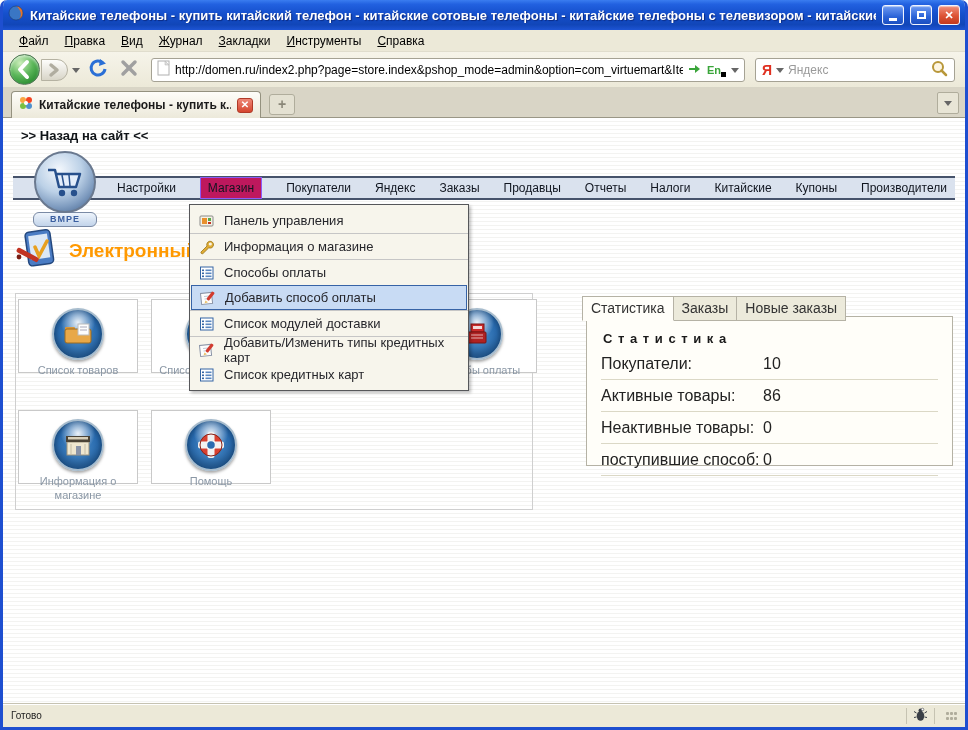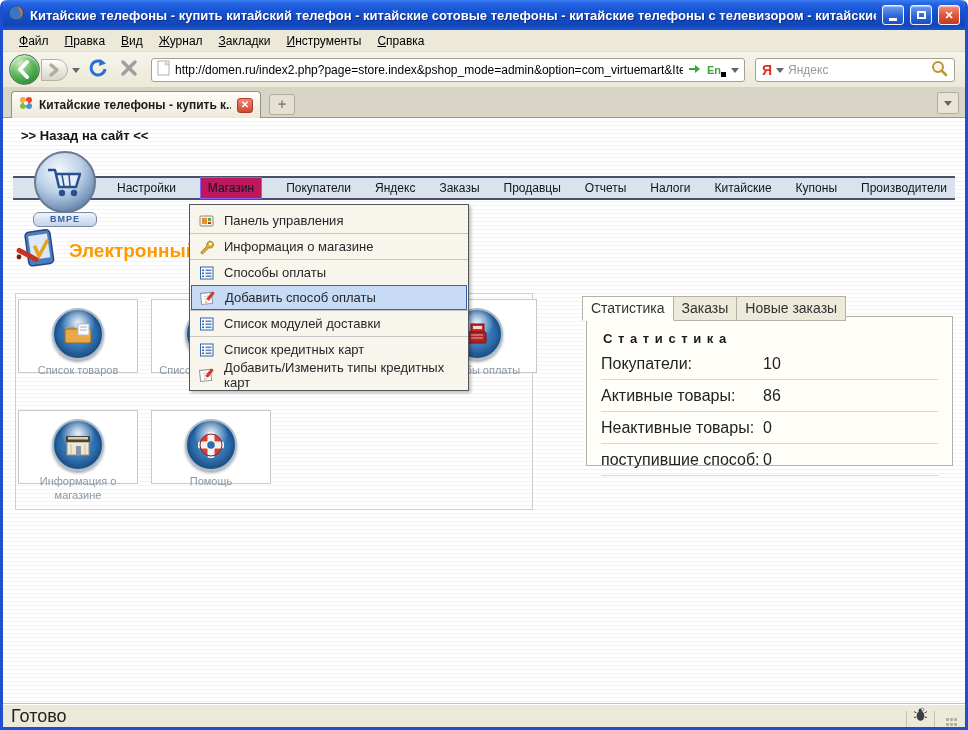--- a/index.html
+++ b/index.html
@@ -125,21 +125,21 @@
   .stats-panel { position:absolute; left:583px; top:198px; width:367px; height:150px;
     background:#fffef9; border:1px solid #b5b2a5; }
   .stats-heading { margin:14px 0 2px 16px; font-size:13px; font-weight:bold;
     letter-spacing:1px; color:#1a1a1a; }
   .stat-row { display:flex; margin:0 14px; padding:7px 0 6px; border-bottom:1px solid #dbd8c6;
     font-size:16px; color:#222; }
   .stat-label { width:162px; }
   
   .statusbar { position:absolute; bottom:0; left:0; right:0; height:24px;
     background:#ece9d8; border-top:1px solid #c6c3b2; box-shadow: inset 0 1px 0 #fff;
-    display:flex; align-items:flex-end; padding:0 8px; font-size:18px; color:#222; }
+    display:flex; align-items:center; padding:0 8px; font-size:10px; color:#222; }
   .status-spacer { flex:1; }
   .vsep { width:1px; height:16px; background:#c6c3b2; margin:0 6px; }
   .grip { display:grid; grid-template-columns:repeat(3,4px); grid-gap:0; margin-left:4px; }
   .grip i { width:3px; height:3px; background:#b0ad9c; margin:1px; border-radius:1px; }
 </style>
 </head>
 <body>
 
 <div id="win">
 
@@ -448,42 +448,42 @@
               <rect x="3" y="10.5" width="2" height="1.6" fill="#3465a4"></rect>
               <rect x="6.5" y="10.5" width="6" height="1.6" fill="#5b87c0"></rect>
             </svg>
         </span>
         <span>Список модулей доставки</span>
       </div>
       <div class="msep"></div>
       <div class="mi">
         <span class="ic">
           <svg width="16" height="16">
+              <rect x="1" y="3" width="11" height="11" fill="#fdfdfd" stroke="#8a93a6" transform="rotate(-6 6 8)"></rect>
+              <line x1="4" y1="6.5" x2="9" y2="6" stroke="#c0c8d6"></line>
+              <line x1="4.5" y1="9" x2="9.5" y2="8.5" stroke="#c0c8d6"></line>
+              <rect x="9" y="1" width="3.2" height="10" rx="1.2" fill="#d23b2f" transform="rotate(38 10.5 6)"></rect>
+              <polygon points="4.5,13.5 8,12.2 5.5,10.5" fill="#e8c06a"></polygon>
+            </svg>
+        </span>
+        <span>Добавить/Изменить типы кредитных карт</span>
+      </div>
+      <div class="mi">
+        <span class="ic">
+          <svg width="16" height="16">
               <rect x="1.5" y="2" width="12.5" height="12" fill="#fff" stroke="#3465a4"></rect>
               <rect x="3" y="4.5" width="2" height="1.6" fill="#3465a4"></rect>
               <rect x="6.5" y="4.5" width="6" height="1.6" fill="#5b87c0"></rect>
               <rect x="3" y="7.5" width="2" height="1.6" fill="#3465a4"></rect>
               <rect x="6.5" y="7.5" width="6" height="1.6" fill="#5b87c0"></rect>
               <rect x="3" y="10.5" width="2" height="1.6" fill="#3465a4"></rect>
               <rect x="6.5" y="10.5" width="6" height="1.6" fill="#5b87c0"></rect>
             </svg>
         </span>
         <span>Список кредитных карт</span>
-      </div>
-      <div class="mi">
-        <span class="ic">
-          <svg width="16" height="16">
-              <rect x="1" y="3" width="11" height="11" fill="#fdfdfd" stroke="#8a93a6" transform="rotate(-6 6 8)"></rect>
-              <line x1="4" y1="6.5" x2="9" y2="6" stroke="#c0c8d6"></line>
-              <line x1="4.5" y1="9" x2="9.5" y2="8.5" stroke="#c0c8d6"></line>
-              <rect x="9" y="1" width="3.2" height="10" rx="1.2" fill="#d23b2f" transform="rotate(38 10.5 6)"></rect>
-              <polygon points="4.5,13.5 8,12.2 5.5,10.5" fill="#e8c06a"></polygon>
-            </svg>
-        </span>
-        <span>Добавить/Изменить типы кредитных карт</span>
       </div>
     </div>
 
     <div class="stat-tabs">
       <span class="stat-tab active">Статистика</span>
       <span class="stat-tab">Заказы</span>
       <span class="stat-tab">Новые заказы</span>
     </div>
     <div class="stats-panel">
       <div class="stats-heading">С т а т и с т и к а</div>

